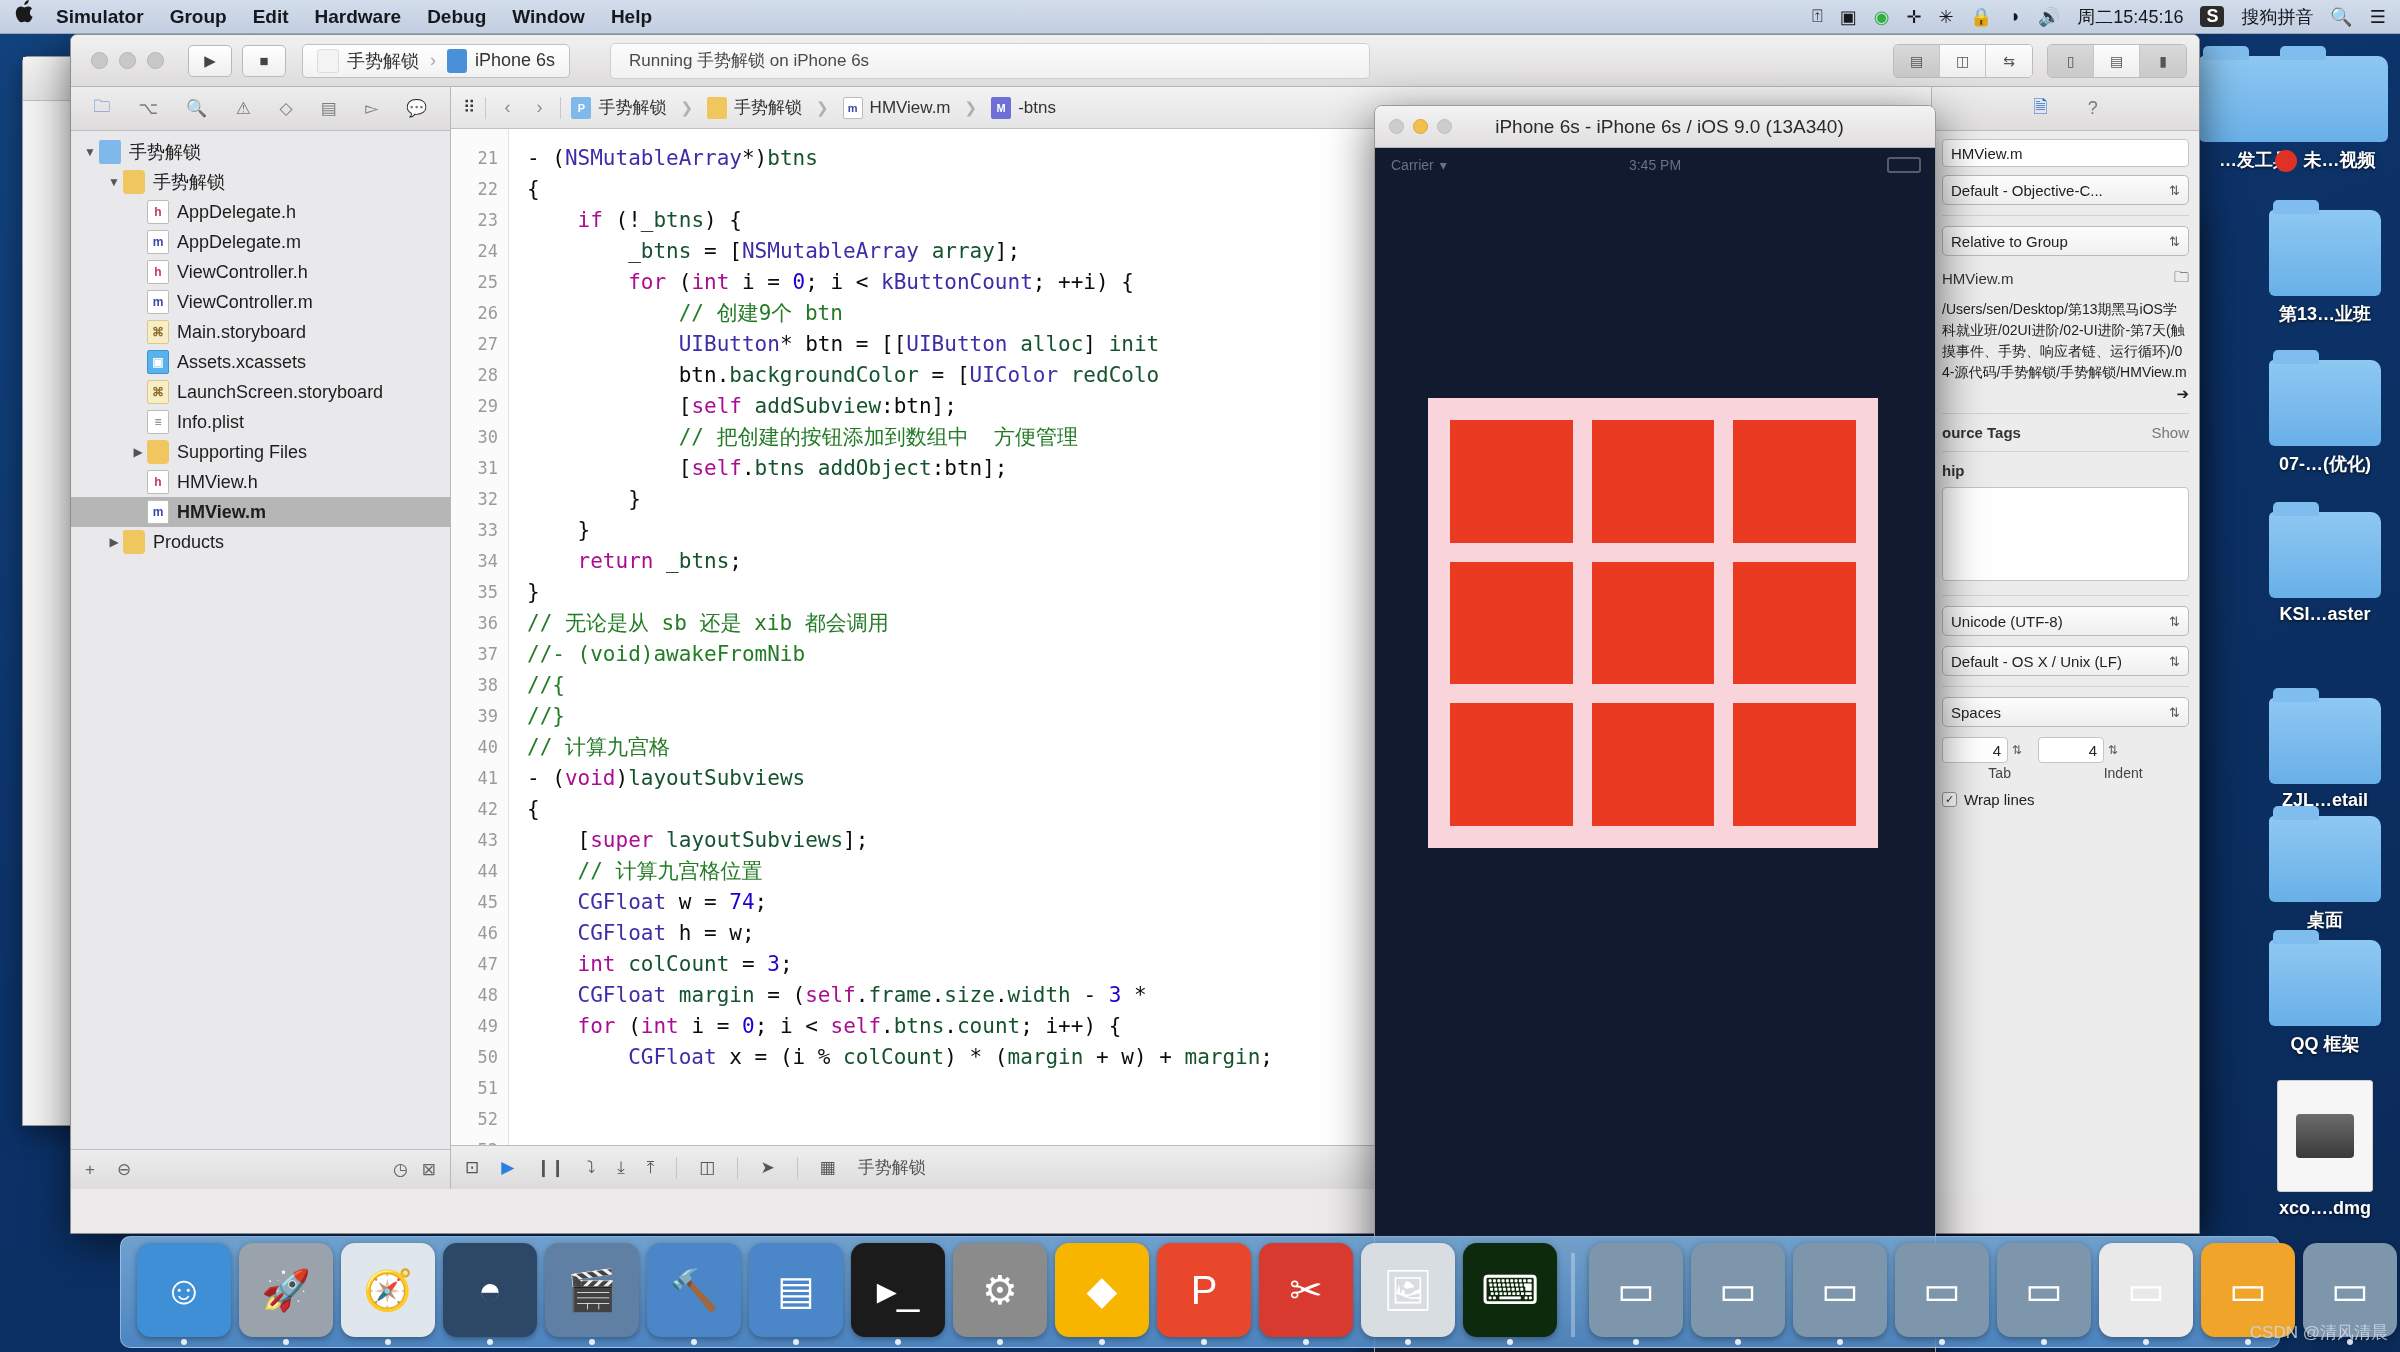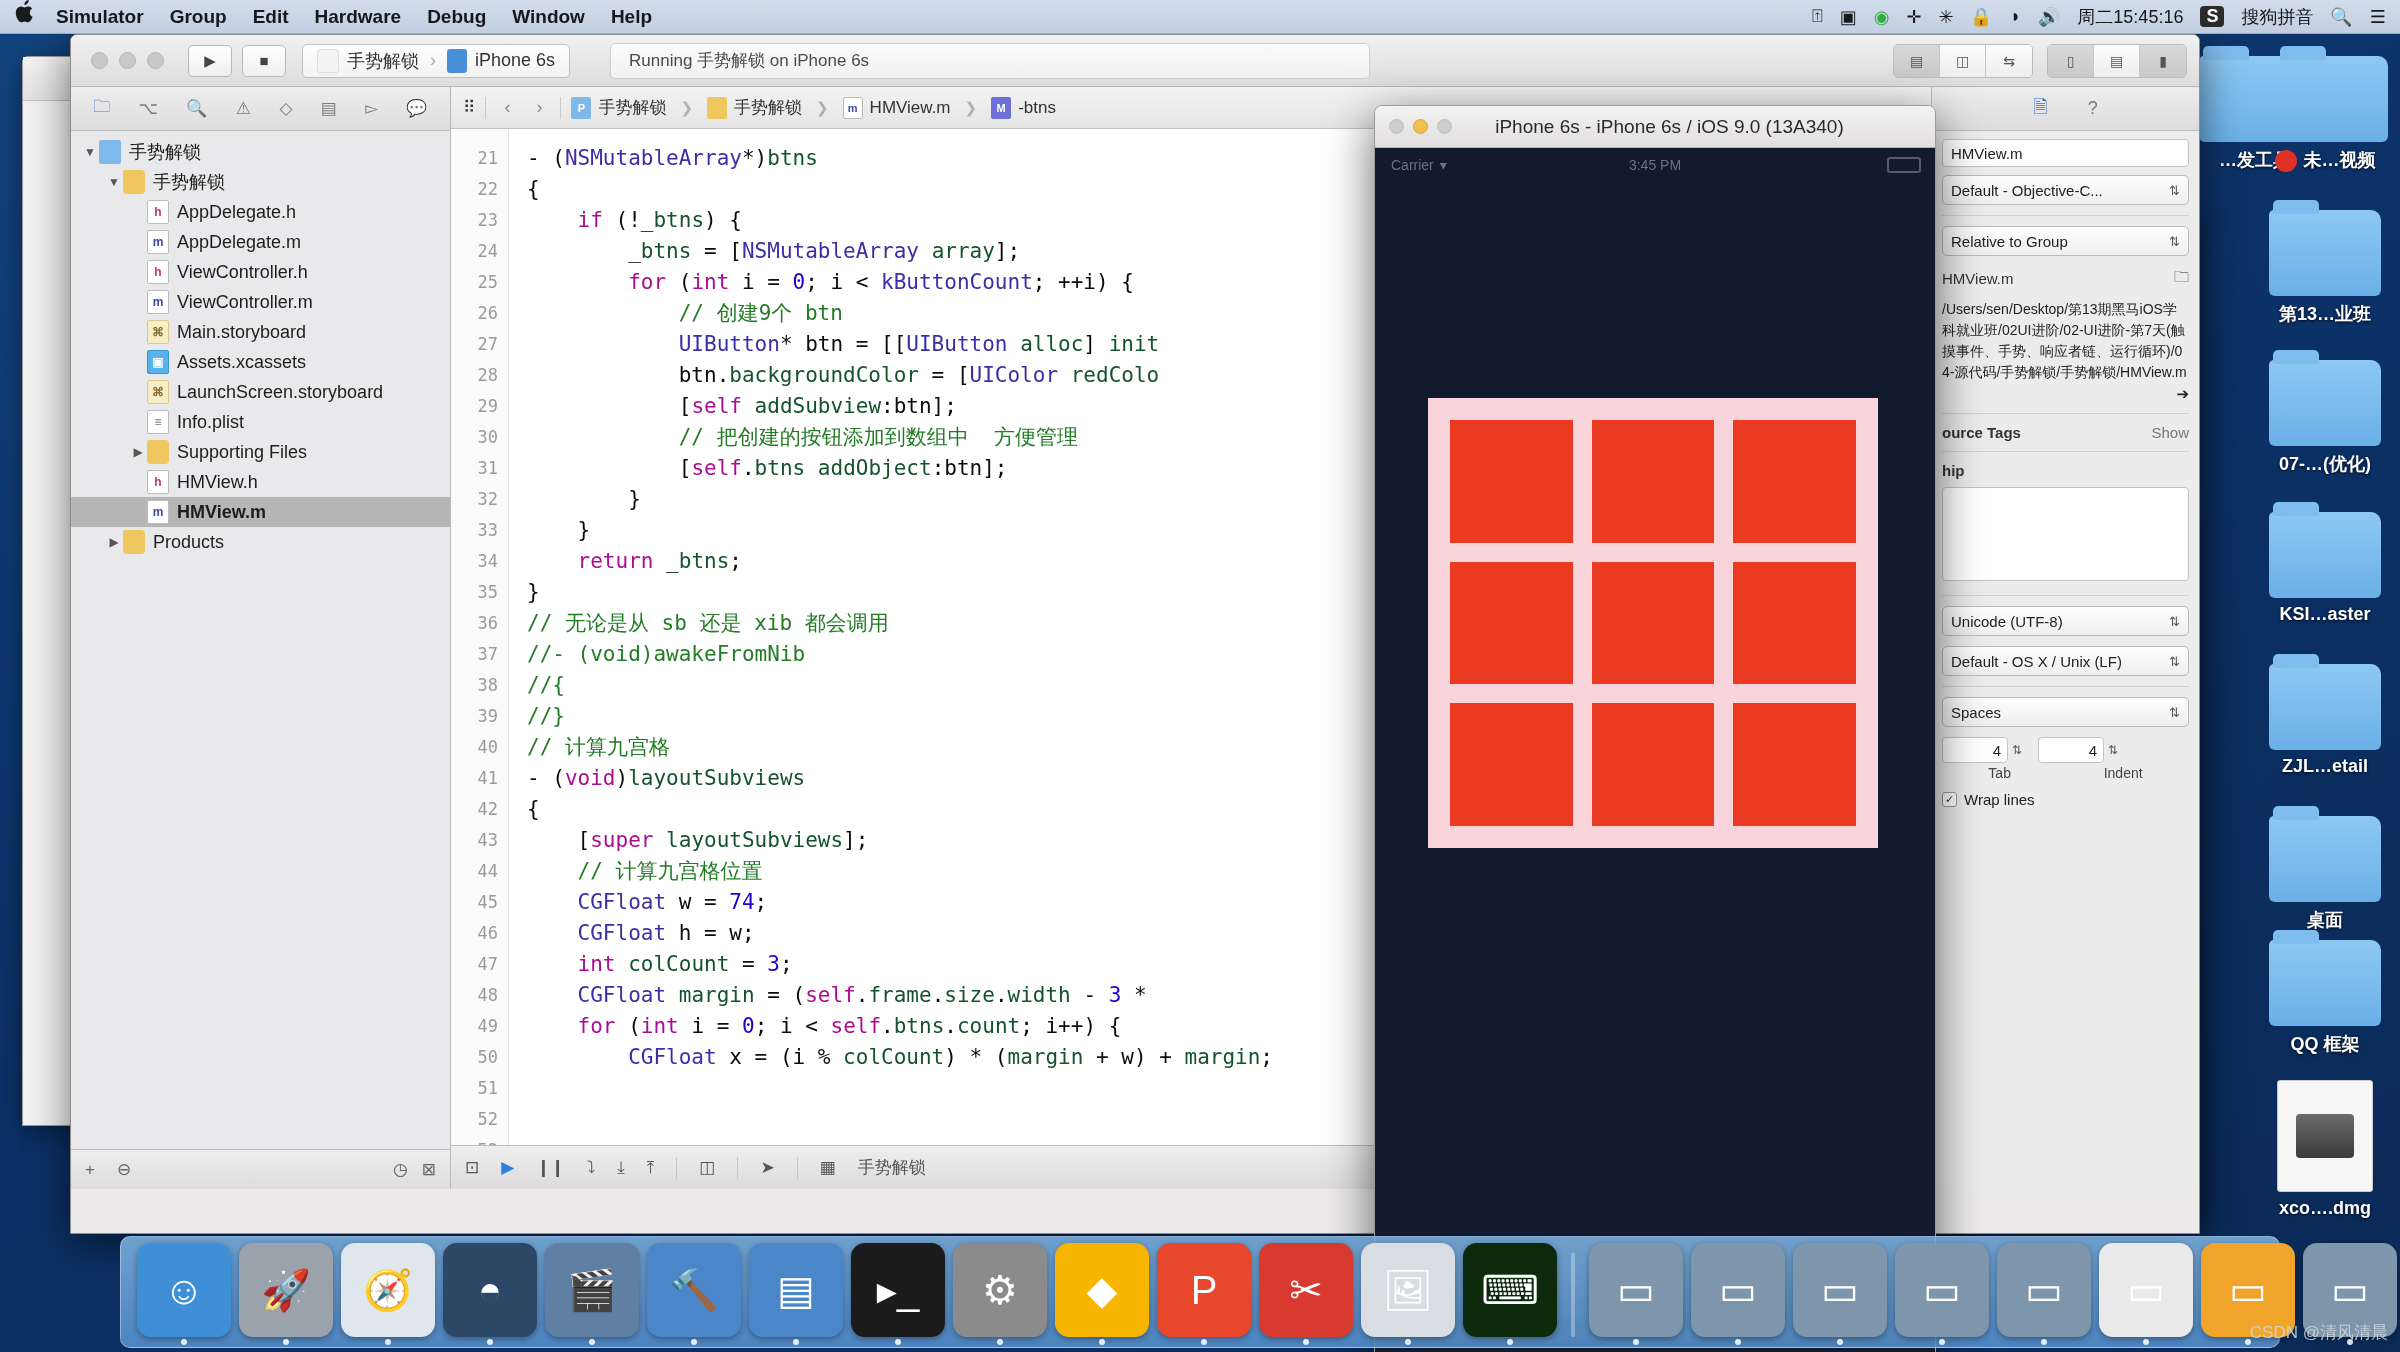--- a/index.html
+++ b/index.html
@@ -271,21 +271,21 @@
     <span>第13…业班</span>
   </div>
   <div class="dicon" style="left:2250px; top:360px;">
     <div class="folder"></div>
     <span>07-…(优化)</span>
   </div>
   <div class="dicon" style="left:2250px; top:512px;">
     <div class="folder"></div>
     <span>KSI…aster</span>
   </div>
-  <div class="dicon" style="left:2250px; top:664px;">
+  <div class="dicon" style="left:2250px; top:698px;">
     <div class="folder"></div>
     <span>ZJL…etail</span>
   </div>
   <div class="dicon" style="left:2250px; top:816px;">
     <div class="folder"></div>
     <span>桌面</span>
   </div>
   <div class="dicon" style="left:2250px; top:1080px;">
     <div class="dmg">
         <div class="disk"></div>

